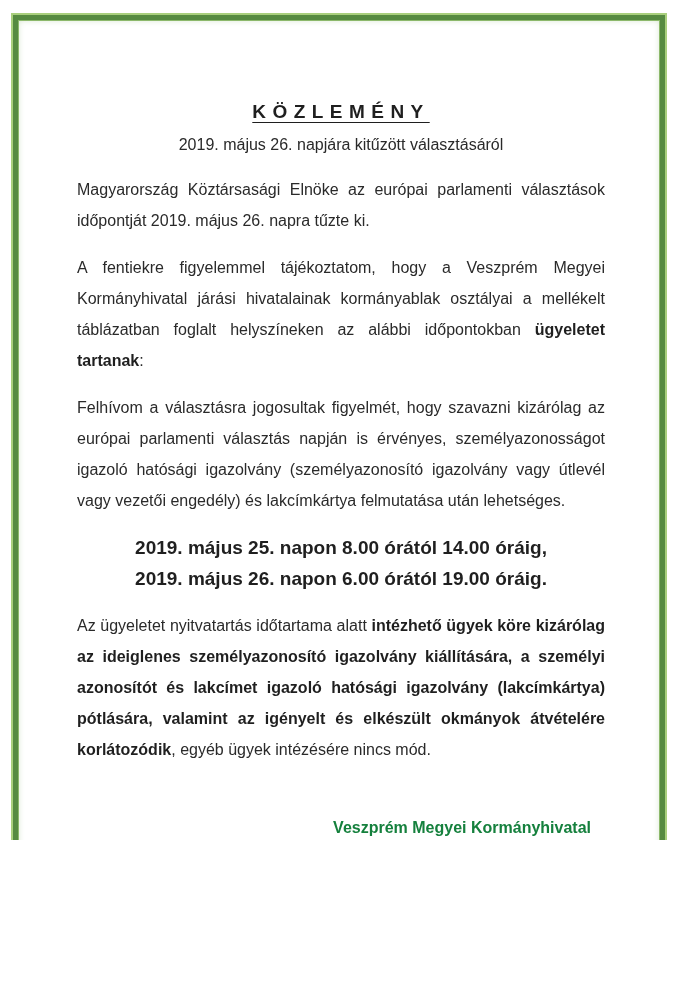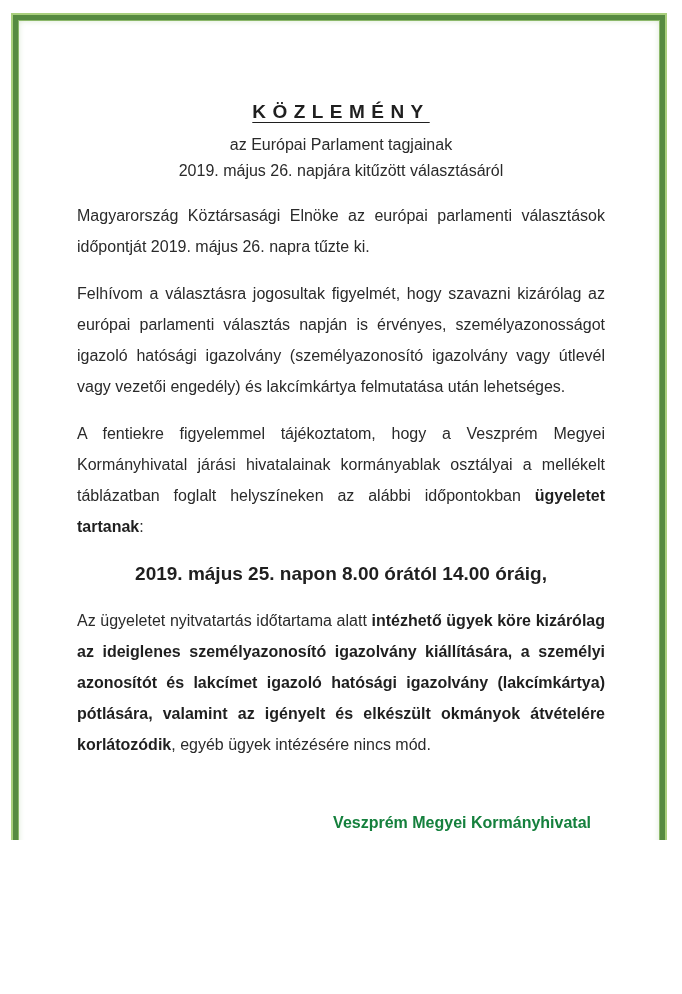--- a/index.html
+++ b/index.html
@@ -88,32 +88,32 @@
 
 <div class="page">
   <div class="frame"></div>
   <div class="content">
 
     <div class="doc-title">
       <span>KÖZLEMÉNY</span>
     </div>
 
     <div class="doc-subtitle">
-      <div>az Európai Parlament tagjainak</div>
       <div>2019. május 26. napjára kitűzött választásáról</div>
     </div>
 
     <p class="body-par par-1">Magyarország Köztársasági Elnöke az európai parlamenti választások időpontját 2019. május 26. napra tűzte ki.</p>
 
+    <p class="body-par par-3"><span>A fentiekre figyelemmel tájékoztatom, hogy a Veszprém Megyei Kormányhivatal járási hivatalainak kormányablak osztályai a mellékelt táblázatban foglalt helyszíneken az alábbi időpontokban </span><strong>ügyeletet tartanak</strong><span>:</span></p>
+
     <p class="body-par par-2">Felhívom a választásra jogosultak figyelmét, hogy szavazni kizárólag az európai parlamenti választás napján is érvényes, személyazonosságot igazoló hatósági igazolvány (személyazonosító igazolvány vagy útlevél vagy vezetői engedély) és lakcímkártya felmutatása után lehetséges.</p>
-
-    <p class="body-par par-3"><span>A fentiekre figyelemmel tájékoztatom, hogy a Veszprém Megyei Kormányhivatal járási hivatalainak kormányablak osztályai a mellékelt táblázatban foglalt helyszíneken az alábbi időpontokban </span><strong>ügyeletet tartanak</strong><span>:</span></p>
 
     <div class="schedule">
       <div>2019. május 25. napon 8.00 órától 14.00 óráig,</div>
+      <div>2019. május 26. napon 6.00 órától 19.00 óráig.</div>
     </div>
 
     <p class="body-par par-4"><span>Az ügyeletet nyitvatartás időtartama alatt </span><strong>intézhető ügyek köre kizárólag az ideiglenes személyazonosító igazolvány kiállítására, a személyi azonosítót és lakcímet igazoló hatósági igazolvány (lakcímkártya) pótlására, valamint az igényelt és elkészült okmányok átvételére korlátozódik</strong><span>, egyéb ügyek intézésére nincs mód.</span></p>
 
     <div class="signature">Veszprém Megyei Kormányhivatal</div>
 
   </div>
 </div>
 
 </body></html>

